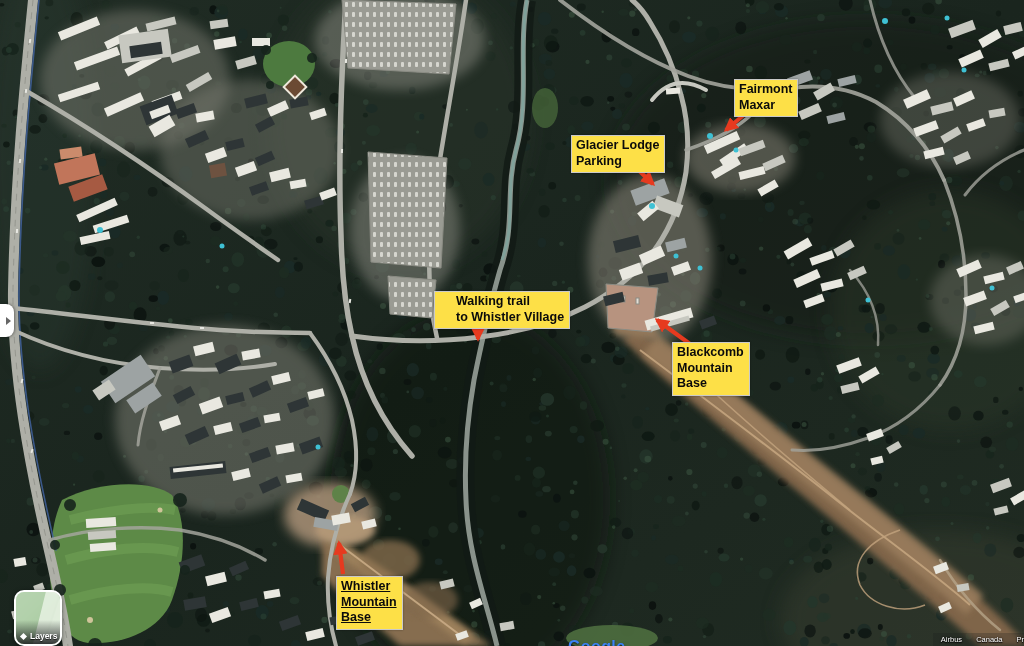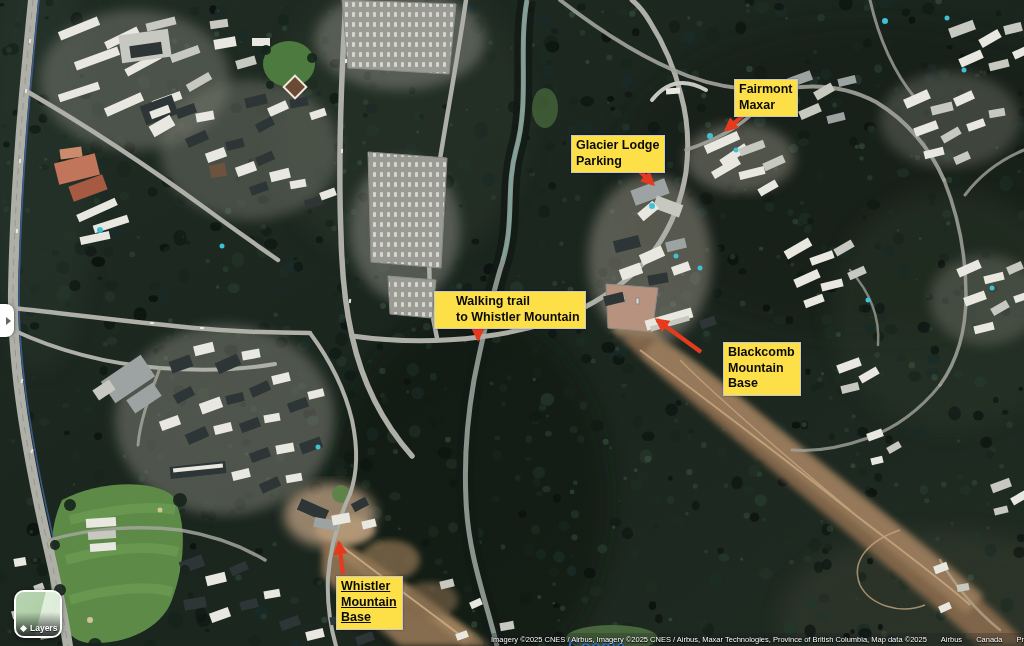--- a/index.html
+++ b/index.html
@@ -11,21 +11,21 @@
        padding:2px 5px 3px 4px;font-weight:bold;font-size:12.5px;line-height:15.5px;
        color:#0b0b0b;white-space:nowrap;box-shadow:0 0 2px rgba(0,0,0,.35);}
   .ann span{display:block;}
   
   #side-tab{position:absolute;left:0;top:304px;width:14px;height:33px;background:#fff;
        border-radius:0 8px 8px 0;box-shadow:1px 0 3px rgba(0,0,0,.4);cursor:pointer;
        display:flex;align-items:center;justify-content:center;}
   #side-tab .chev{width:0;height:0;border-top:4px solid transparent;border-bottom:4px solid transparent;
        border-left:5px solid #666;margin-left:2px;}
   
-  #layers-btn{position:absolute;left:14px;top:590px;width:48px;height:48px;border-radius:10px;
+  #layers-btn{position:absolute;left:14px;top:590px;width:48px;height:56px;border-radius:10px;
        border:2px solid #fff;box-sizing:border-box;overflow:hidden;cursor:pointer;
        box-shadow:0 1px 4px rgba(0,0,0,.5);
        background:linear-gradient(135deg,#eef3ea 0%,#dcead6 35%,#bcd6b4 60%,#cfe2c8 100%);}
   #layers-btn .thumb-band{position:absolute;left:-6px;top:-4px;width:40px;height:60px;
        background:#a8cba0;transform:rotate(18deg);border-right:2px solid #8fb489;opacity:.8;}
   #layers-btn .thumb-band2{position:absolute;left:24px;top:-6px;width:26px;height:62px;
        background:#e4efe0;transform:rotate(14deg);opacity:.9;}
   #layers-btn .shade{position:absolute;left:0;right:0;bottom:0;height:24px;
        background:linear-gradient(180deg,rgba(0,0,0,0),rgba(20,22,24,.85));}
   #layers-btn .lab{position:absolute;left:4px;bottom:3px;display:flex;align-items:center;gap:3px;
@@ -1613,23 +1613,23 @@
   <div class="ann" style="left:734px;top:79px;">
     <span>Fairmont</span>
     <span>Maxar</span>
   </div>
   <div class="ann" style="left:571px;top:119px;margin-top:16px;">
     <span>Glacier Lodge</span>
     <span>Parking</span>
   </div>
   <div class="ann" style="left:434px;top:291px;padding-left:21px;">
     <span>Walking trail</span>
-    <span>to Whistler Mountain</span>
+    <span>to Whistler Village</span>
   </div>
-  <div class="ann" style="left:723px;top:342px;">
+  <div class="ann" style="left:672px;top:342px;">
     <span>Blackcomb</span>
     <span>Mountain</span>
     <span>Base</span>
   </div>
   <div class="ann" style="left:336px;top:576px;text-decoration:underline;">
     <span>Whistler</span>
     <span>Mountain</span>
     <span>Base</span>
   </div>
 
@@ -1643,18 +1643,17 @@
     <span class="shade"></span>
     <span class="lab">
       <span class="diamond"></span>
       <span>Layers</span>
     </span>
   </div>
 
   <div id="google-logo">Google</div>
 
   <div id="attrib">
-    <span>Imagery ©2025 CNES / Airbus, Imagery ©2025 CNES / Airbus, Maxar Technologies, Province of British Columbia, Map data ©2025</span>
     <span>Airbus</span>
     <a>Canada</a>
     <a>Privacy</a>
   </div>
 </div>
 
 </body></html>

